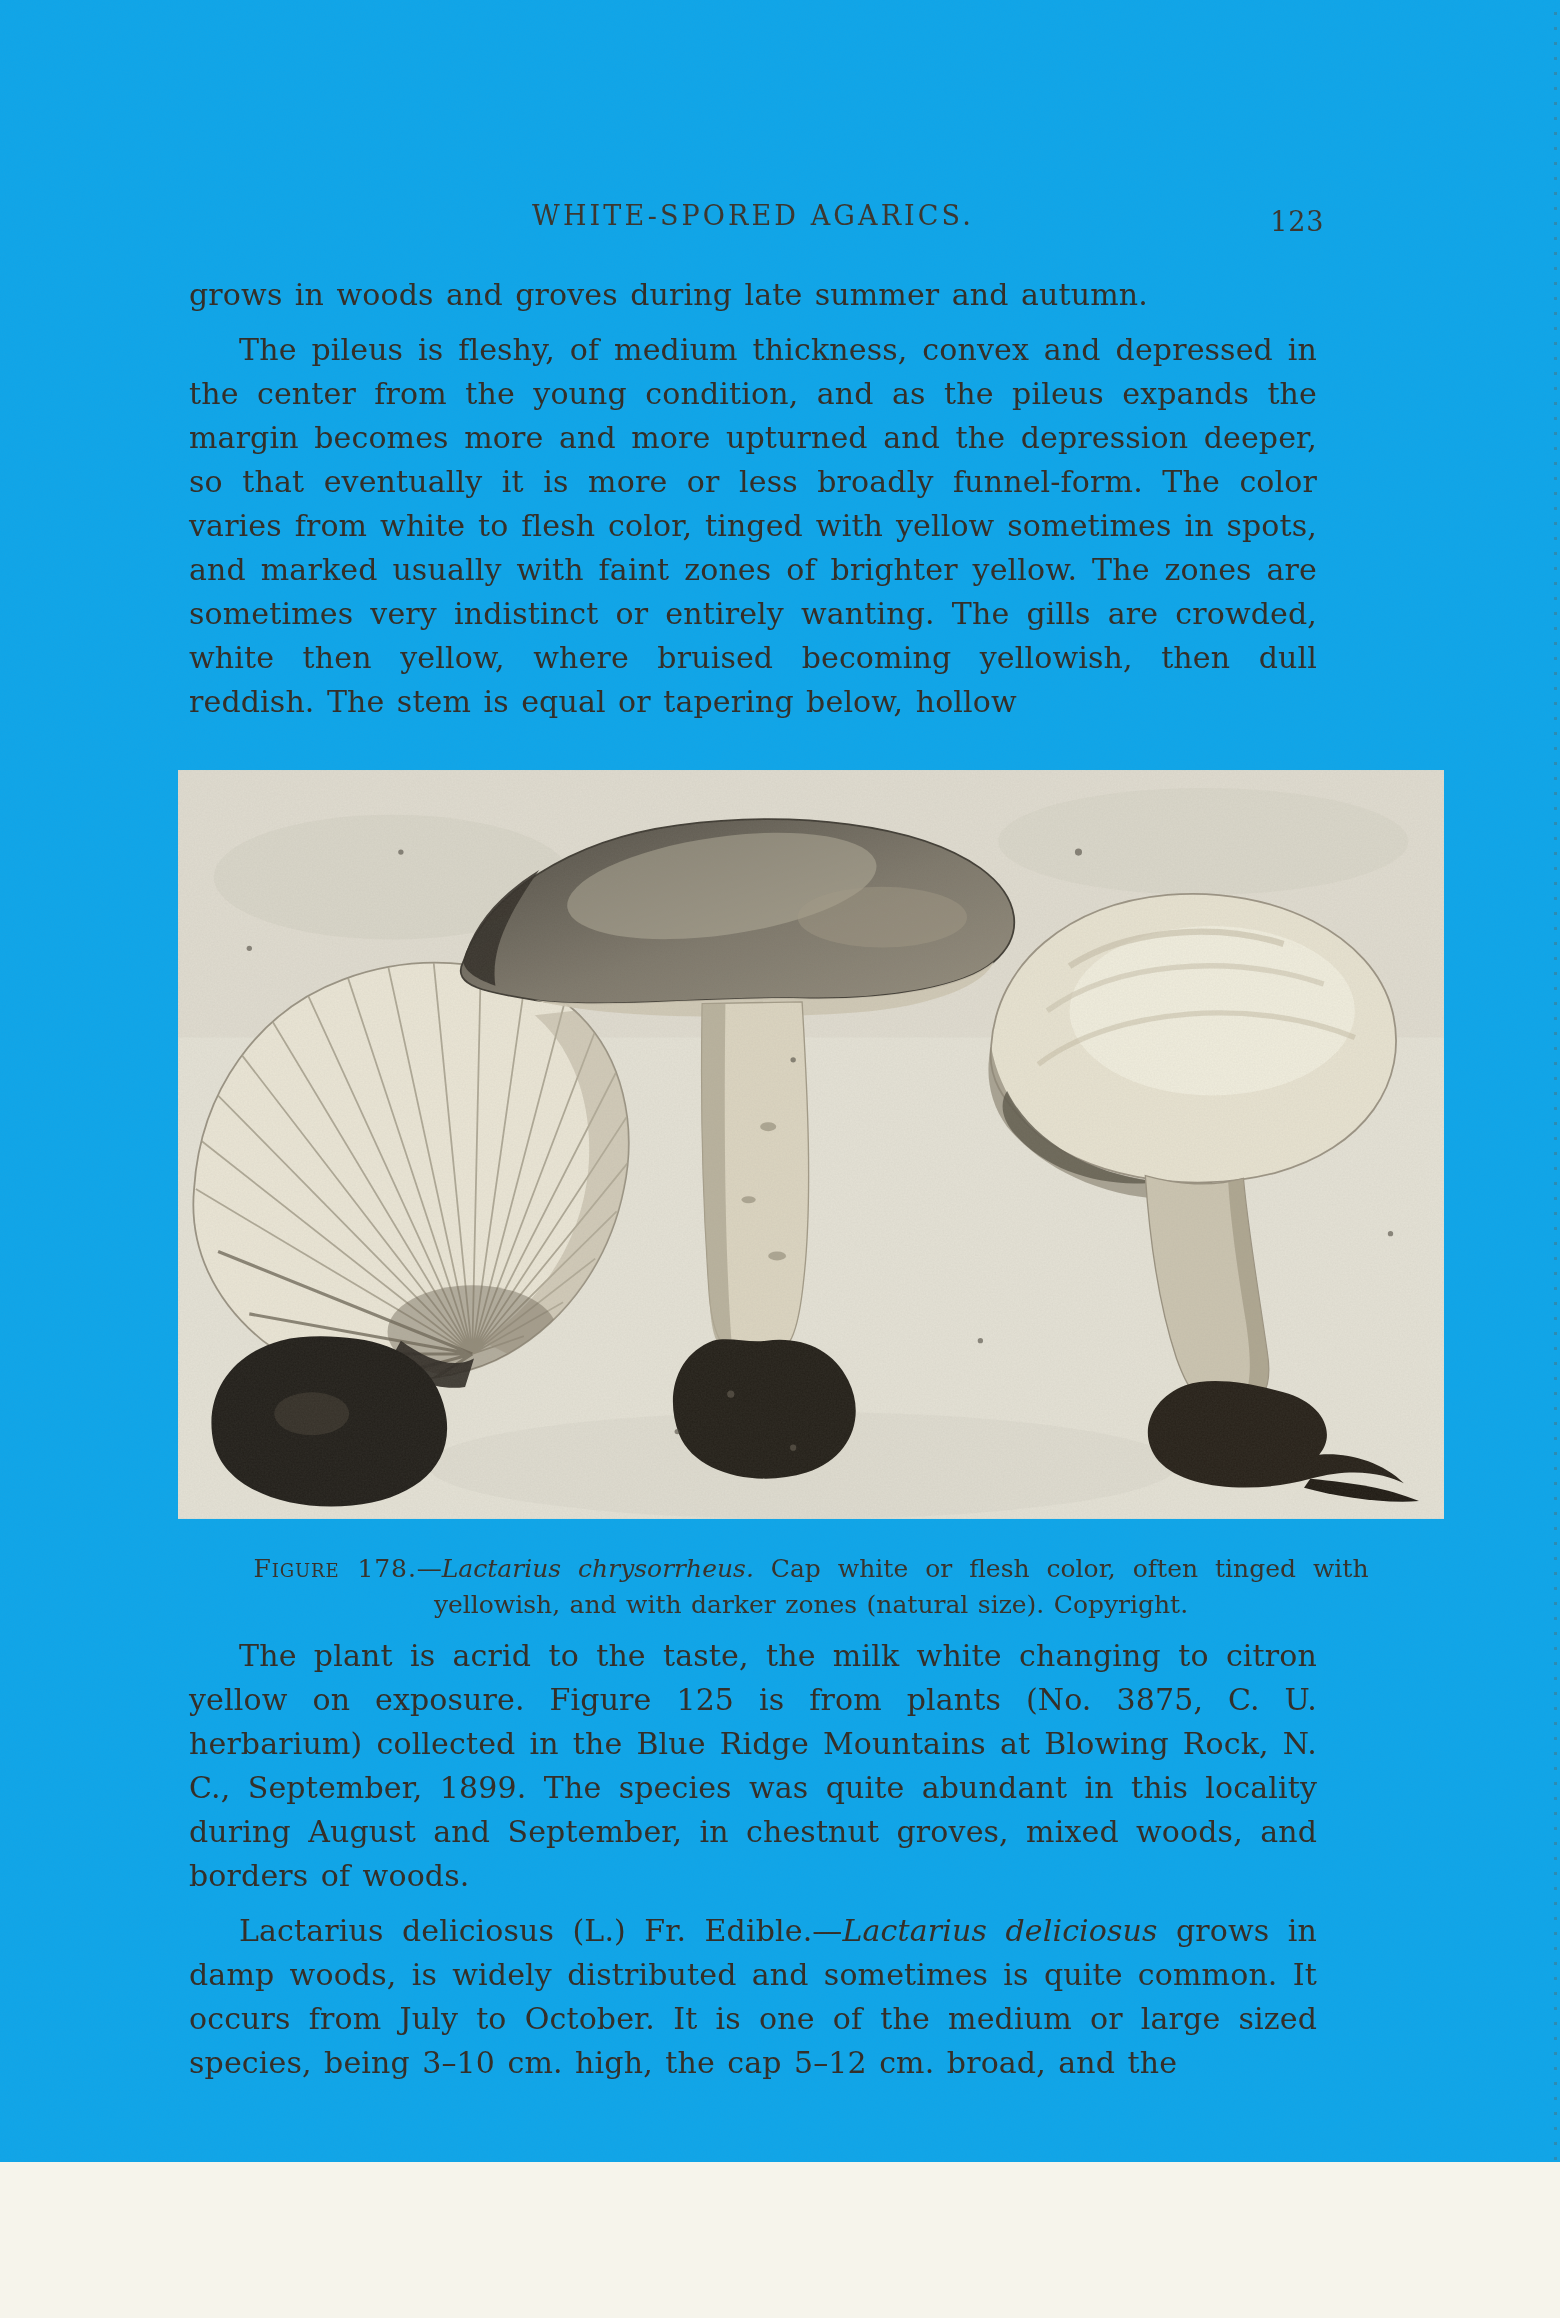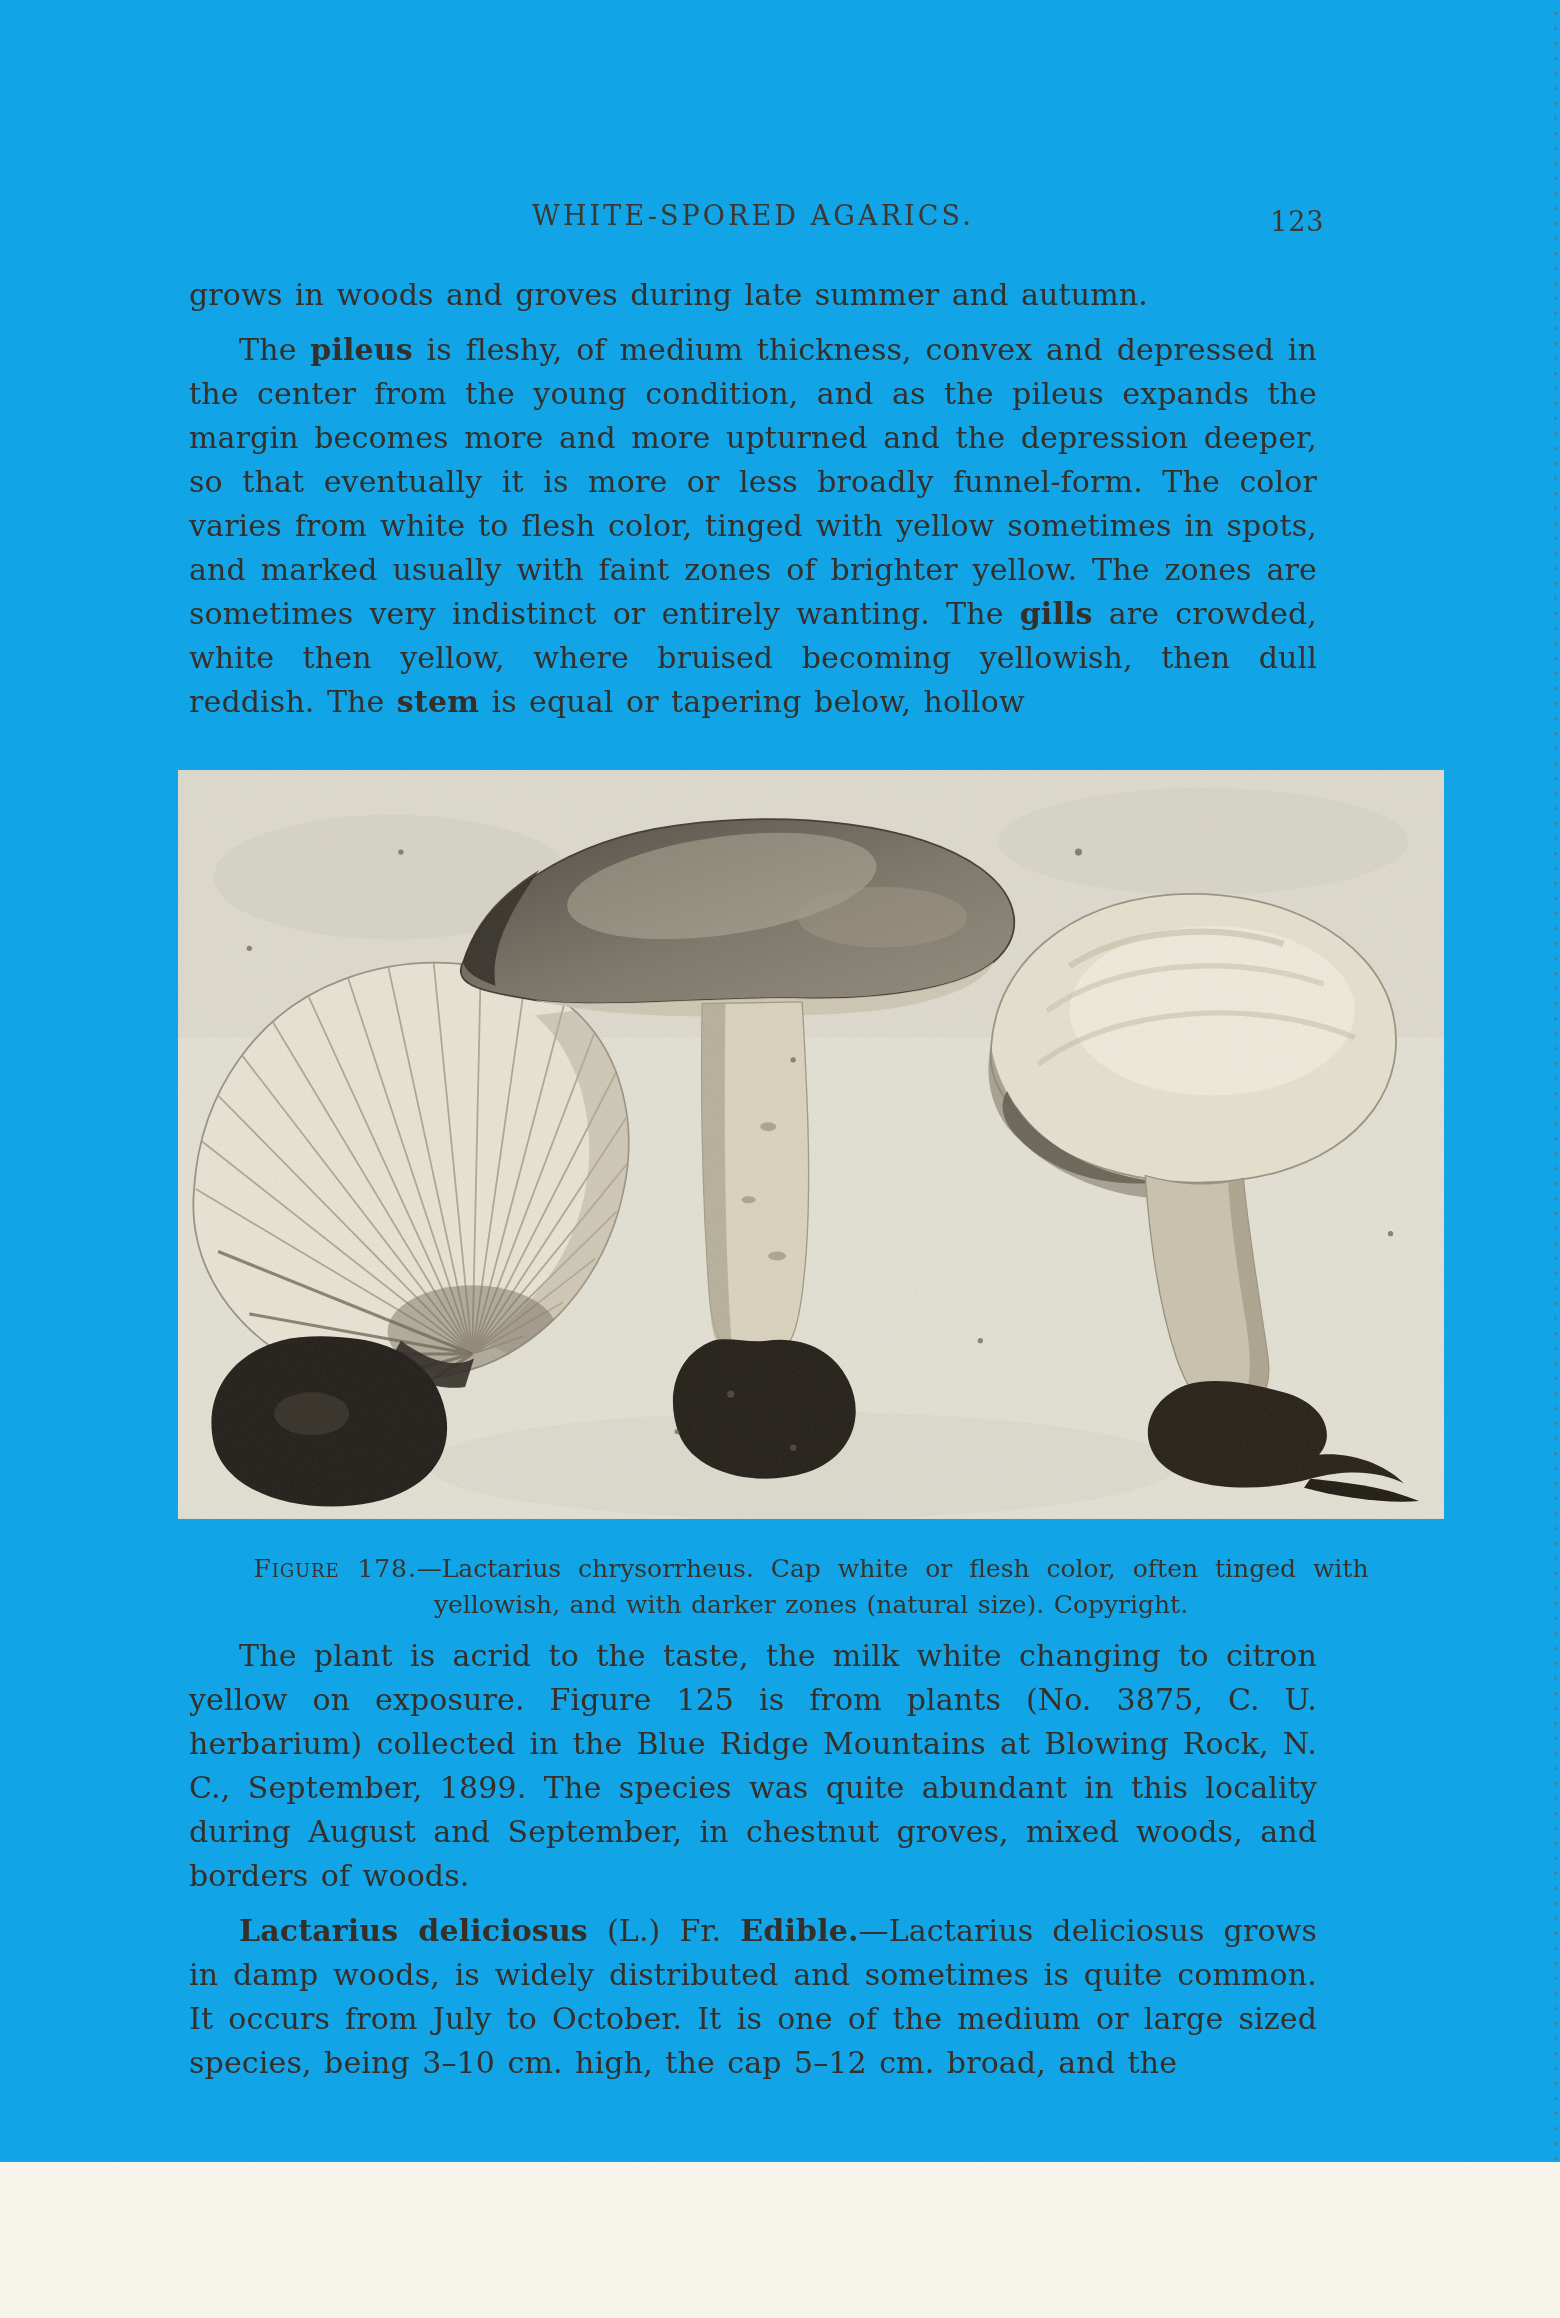--- a/index.html
+++ b/index.html
@@ -24,22 +24,22 @@
     color: #3a352e; margin: 0 0 39px 0;
   }
   .running-head .page-num { position: absolute; right: 3.6px; top: 6px; letter-spacing: 0.9px; }
 
   .para {
     margin: 11px; font-size: 30px; line-height: 44px;
     text-align: justify; word-spacing: .09em; letter-spacing: .005em;
   }
   .para.indent { text-indent: 50px; }
   .para.after-figure { margin-top: 39px; }
-  .b { font-weight: bold; }
-  .i { }
+  .b { font-weight: normal; }
+  .i { font-style: italic; }
   .sc { font-variant: small-caps; letter-spacing: 0.9px; }
 
   .figure { margin: 46px 0 0 -52px; width: 1266px; }
   .plate { width: 1266px; height: 749px; }
   .plate svg { display: block; width: 100%; height: 100%; }
   .caption {
     margin: 32px auto 0; width: 1115px;
     font-size: 25px; line-height: 36px; color: #36312a;
     text-align: justify; text-align-last: center; word-spacing: .06em;
   }

